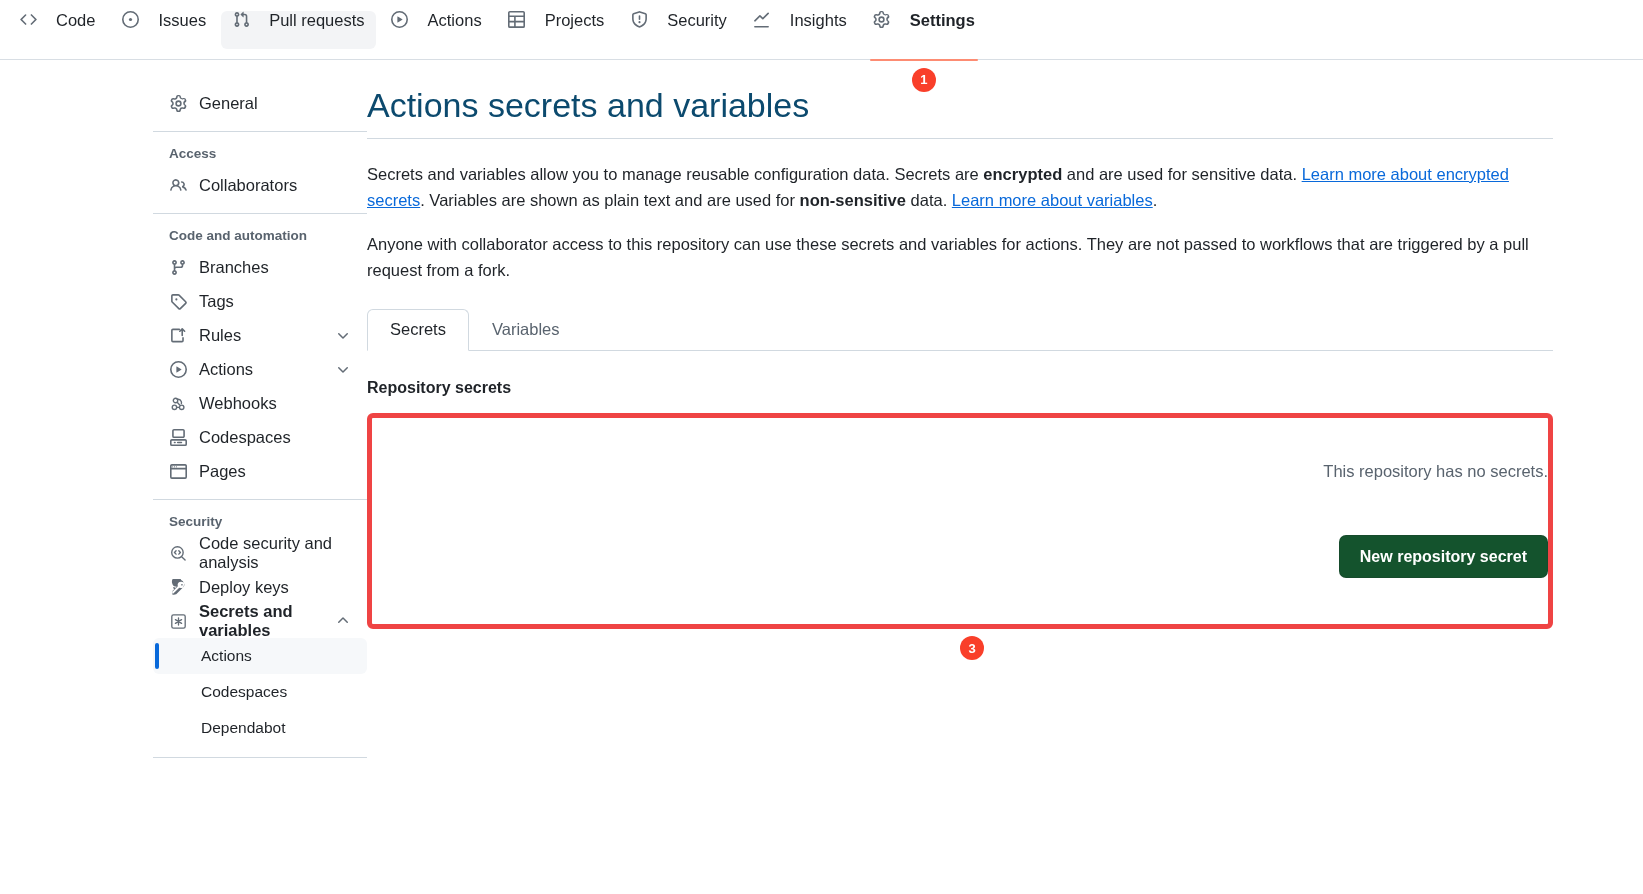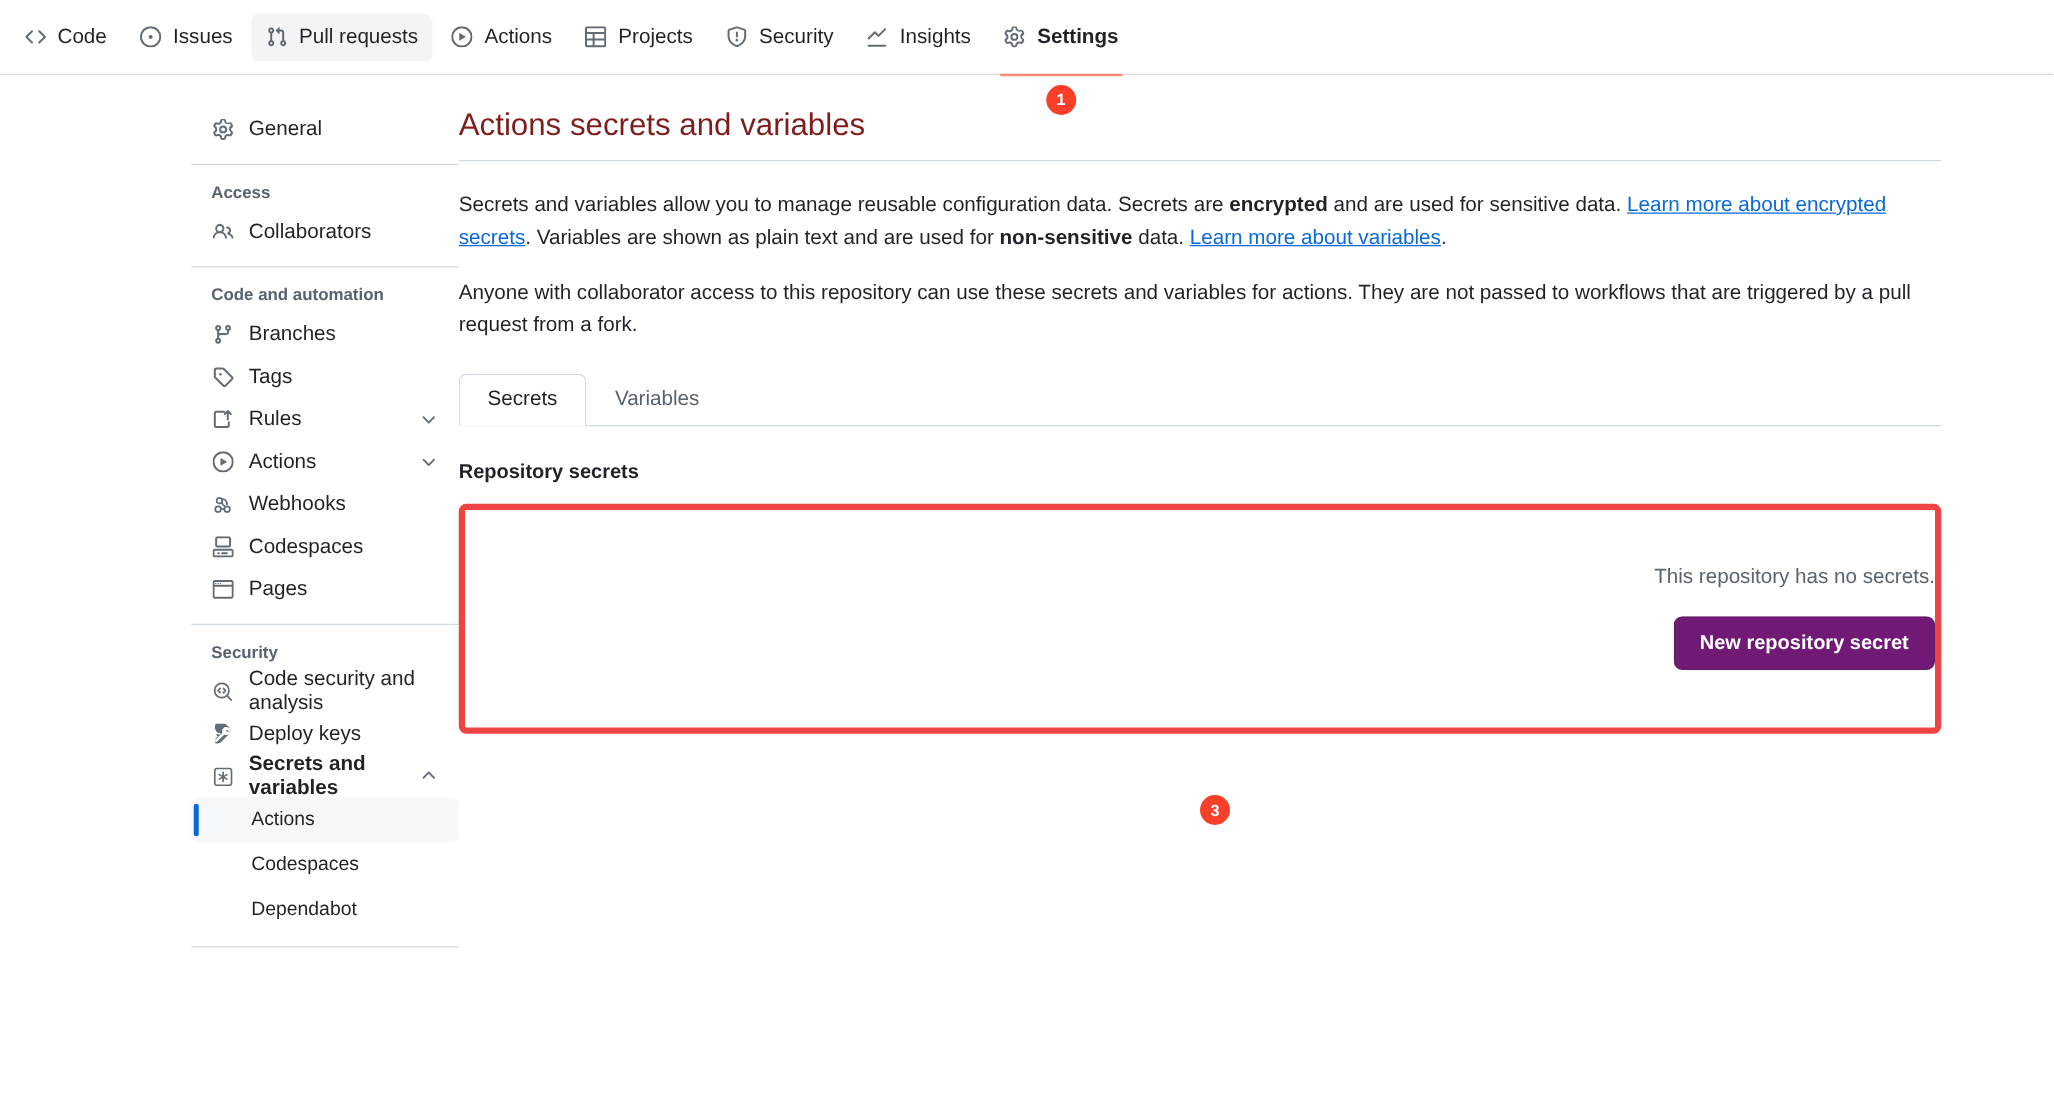--- a/index.html
+++ b/index.html
@@ -19,22 +19,22 @@
     height: 60px;
     display: flex;
     align-items: center;
     padding-left: 8px;
     border-bottom: 1px solid #d8dee4;
     background: #ffffff;
   }
   .nav-item {
     position: relative;
     display: flex;
-    align-items: center;
-    gap: 9px;
+    align-items: flex-start;
+    gap: 19px;
     height: 38px;
     padding: 0 11px;
     margin-right: 4px;
     border-radius: 6px;
     font-size: 16.5px;
     color: #1f2328;
     cursor: pointer;
     white-space: nowrap;
   }
   .nav-item.hovered { background: #f3f4f6; }
@@ -151,25 +151,25 @@
     background: #0969da;
   }
 
   
   .main {
     flex: 1;
     padding-right: 90px;
     min-width: 0;
   }
   .main-title {
-    font-size: 25px;
+    font-size: 34px;
     font-weight: normal;
     margin: 0 0 13px;
     padding-bottom: 0;
-    color: #7f1d1d;
+    color: #0c4a6e;
   }
   .title-rule { height: 1px; background: #d1d9e0; margin-bottom: 22px; }
   .para {
     font-size: 16.5px;
     line-height: 26px;
     margin: 0 0 18px;
     color: #1f2328;
   }
   .para a { color: #0969da; text-decoration: underline; }
   .para b { font-weight: bold; }
@@ -210,29 +210,30 @@
     text-align: right;
     background: #ffffff;
   }
   .empty-text {
     font-size: 16.5px;
     color: #59636e;
     margin-bottom: 22px;
   }
   .btn-primary {
     display: inline-block;
-    background: #701a75;
+    background: #14532d;
     color: #ffffff;
     font-size: 16px;
     font-weight: bold;
     padding: 11px 20px;
     border: 1px solid rgba(31,35,40,0.15);
     border-radius: 7px;
     cursor: pointer;
     line-height: 1.2;
+    margin-top: 32px;
   }
 </style>
 </head>
 <body>
 
 <div class="repo-nav">
 
   <div class="nav-item">
     <span class="nav-ico">
       <svg width="17" height="17" viewBox="0 0 16 16" fill="currentColor">

